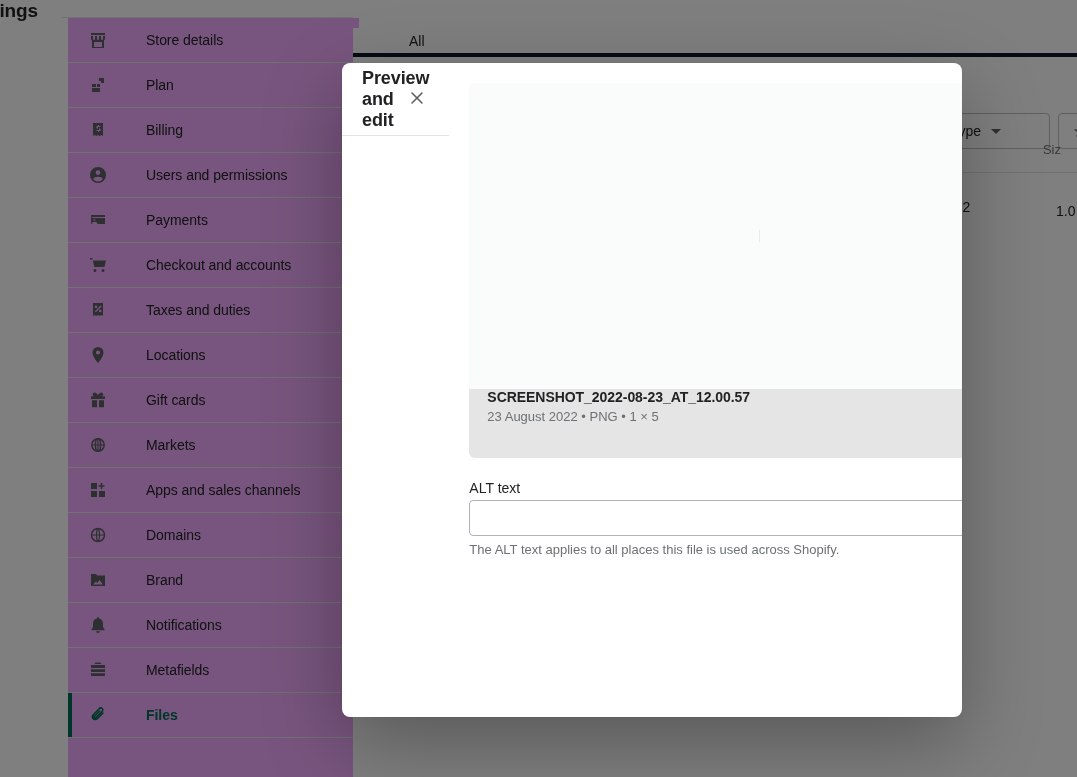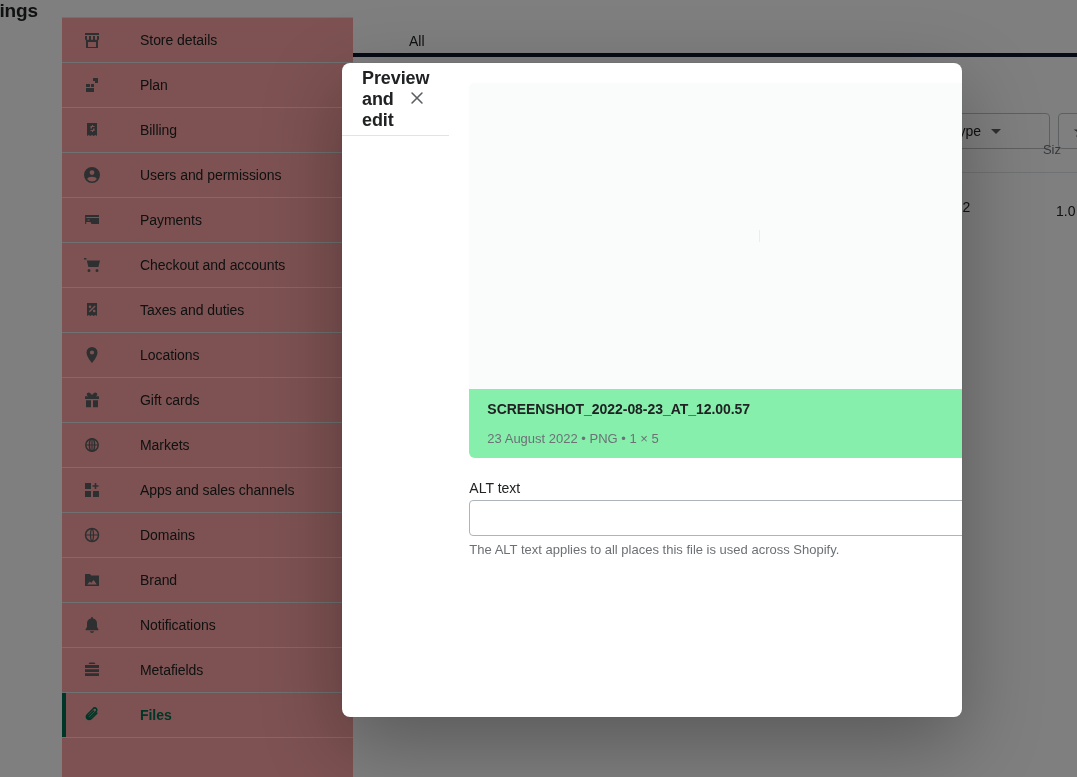--- a/index.html
+++ b/index.html
@@ -20,22 +20,22 @@
     background: #ffffff;
   }
   .bg-topbar-title {
     position: absolute; left: -34px; top: 0px;
     font-size: 19px; font-weight: 600; color: #202223;
     letter-spacing: -0.1px; white-space: nowrap;
   }
 
   
   .sidebar {
-    position: absolute; left: 62px; top: 18px; width: 291px; height: 759px;
-    background: #fca5a5;
+    position: absolute; left: 68px; top: 18px; width: 291px; height: 759px;
+    background: #f0abfc;
   }
   .nav-item {
     position: relative; display: flex; align-items: center;
     height: 45px; padding-left: 20px;
     border-bottom: 1px solid #e1e3e5;
     cursor: pointer;
   }
   .nav-item .ico {
     width: 20px; height: 20px; flex: 0 0 20px;
     display: flex; align-items: center; justify-content: center;
@@ -121,29 +121,29 @@
   }
   .preview-stage {
     position: absolute; left: 0; top: 0; width: 580px; height: 306px;
     background: #fafbfb; display: flex; align-items: center; justify-content: center;
   }
   .tiny-img {
     width: 1px; height: 12px; background: #ececee;
   }
   .preview-meta {
     position: absolute; left: 0; bottom: 0; width: 580px; height: 69px;
-    background: #86efac; display: flex; align-items: center;
+    background: #e5e5e5; display: flex; 
     padding: 0 0 0 18px;
   }
   .meta-text { flex: 1 1 auto; min-width: 0; }
   .meta-name {
     font-size: 14px; font-weight: 600; color: #202223; letter-spacing: -0.05px;
     white-space: nowrap; overflow: hidden; text-overflow: ellipsis;
   }
-  .meta-sub { font-size: 13px; color: #6d7175; margin-top: 14px; white-space: nowrap; }
+  .meta-sub { font-size: 13px; color: #6d7175; margin-top: 4px; white-space: nowrap; }
   .dl-btn {
     flex: 0 0 auto; width: 26px; height: 26px; border: none; background: transparent;
     cursor: pointer; display: flex; align-items: center; justify-content: center; padding: 0;
     color: #5c5f62;
   }
 
   .field-group { margin-top: 22px; }
   .field-label { font-size: 14px; color: #202223; margin-bottom: 4px; }
   .alt-input {
     width: 580px; height: 36px; border: 1px solid #aeb4b9; border-radius: 4px;

